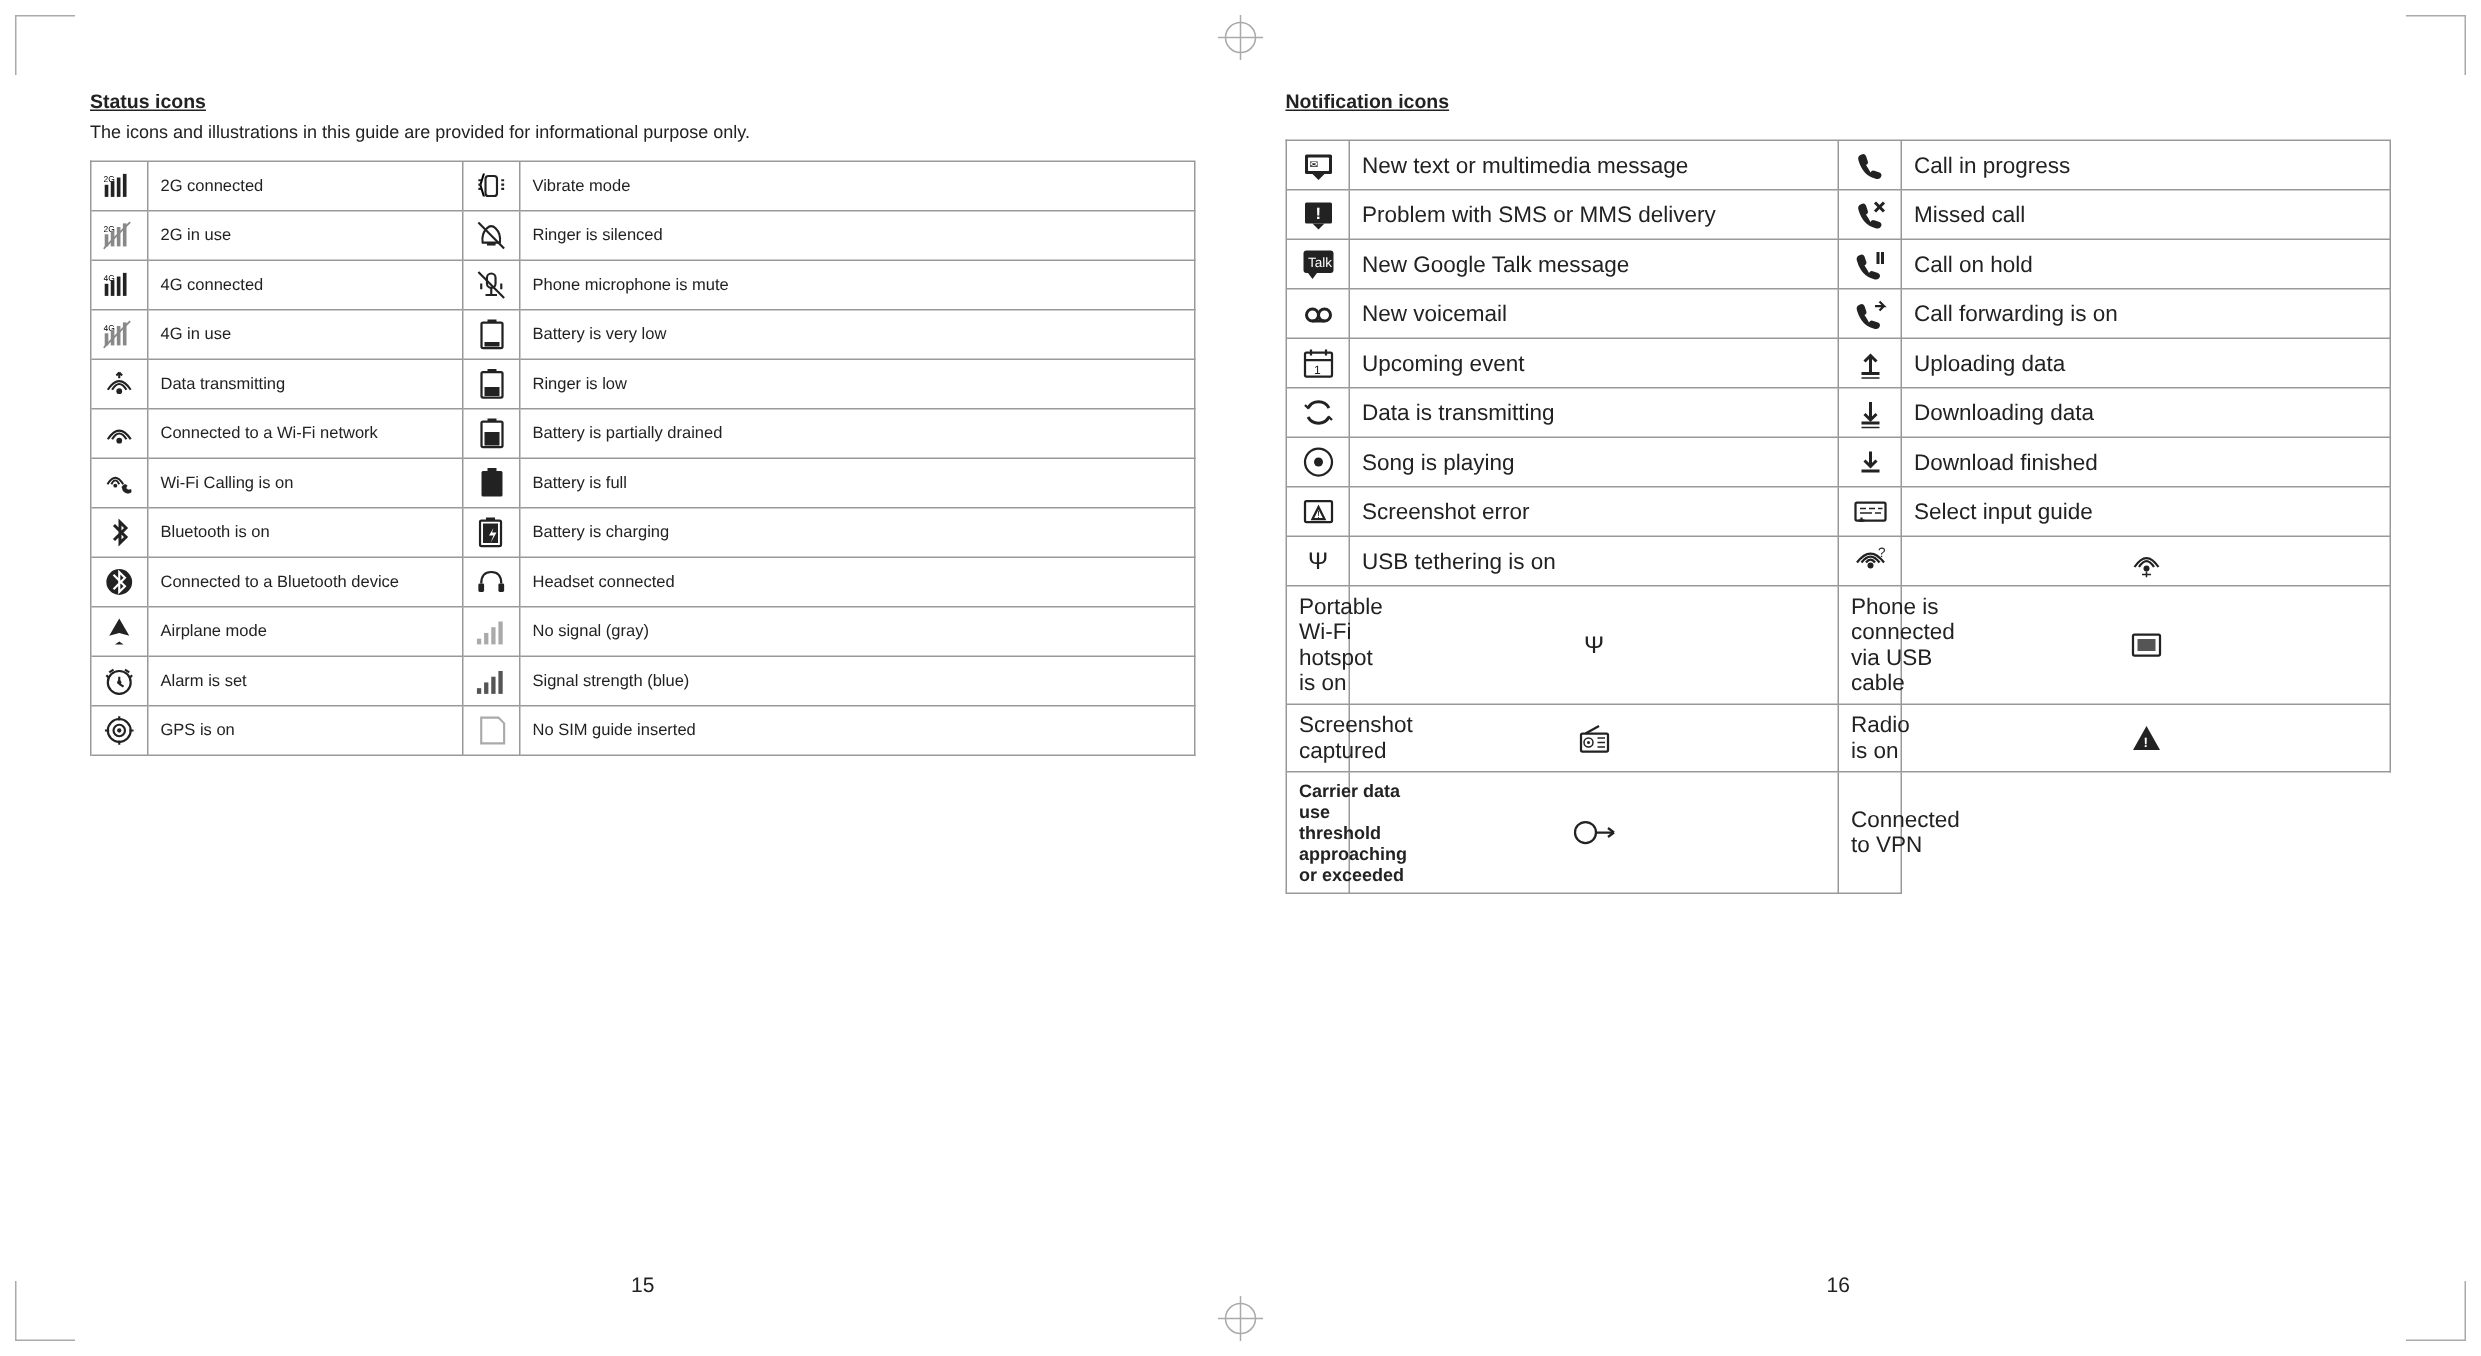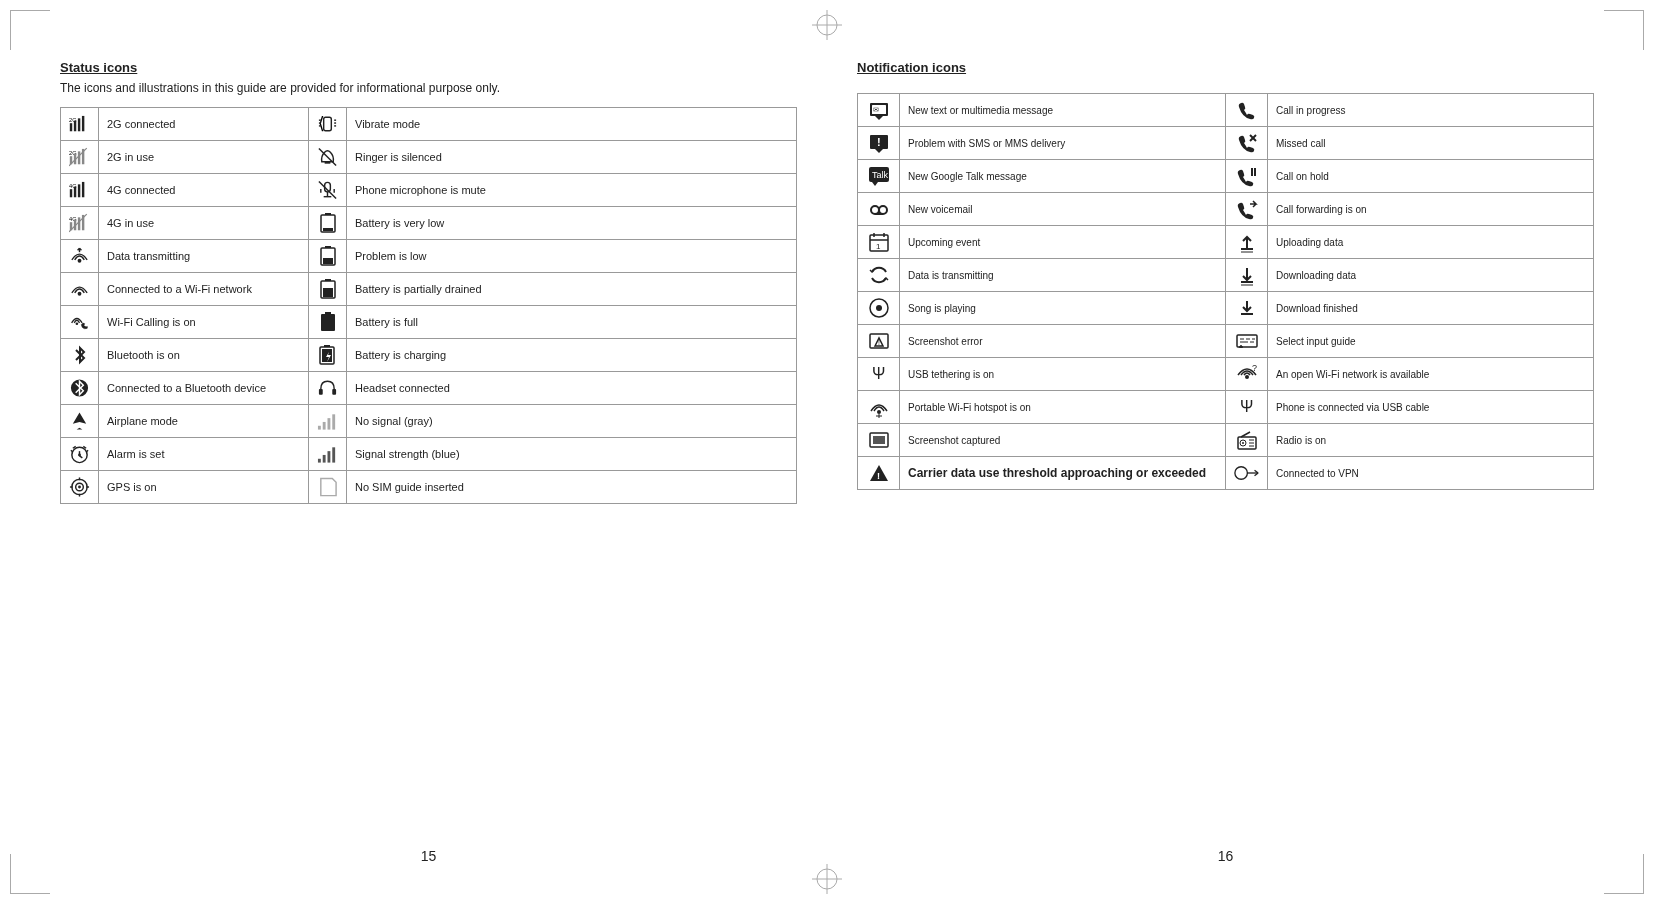--- a/index.html
+++ b/index.html
@@ -75,21 +75,21 @@
       display: grid;
       grid-template-columns: 42px 1fr 42px 1fr;
       border-top: 1px solid #999;
       border-left: 1px solid #999;
     }
 
     .two-col-table .cell {
       border-right: 1px solid #999;
       border-bottom: 1px solid #999;
       padding: 5px 8px;
-      font-size: 10px;
+      font-size: 15px;
       display: flex;
       align-items: center;
     }
 
     .two-col-table .cell.icon {
       justify-content: center;
       font-size: 17px;
     }
 
     
@@ -241,21 +241,21 @@
         </svg>
       </div>
       <div class="cell">Data transmitting</div>
       <div class="cell icon">
         <svg width="16" height="22" viewBox="0 0 16 22">
           <rect x="5" y="1" width="6" height="2" fill="#222"></rect>
           <rect x="1" y="3" width="14" height="17" rx="1" fill="none" stroke="#222" stroke-width="1.5"></rect>
           <rect x="3" y="13" width="10" height="6" fill="#222"></rect>
         </svg>
       </div>
-      <div class="cell">Problem is low</div>
+      <div class="cell">Ringer is low</div>
 
       <div class="cell icon">
         <svg width="22" height="22" viewBox="0 0 22 22">
           <path d="M3 15 Q11 3 19 15" fill="none" stroke="#222" stroke-width="1.5"></path>
           <path d="M6 15 Q11 7 16 15" fill="none" stroke="#222" stroke-width="1.5"></path>
           <circle cx="11" cy="16" r="2" fill="#222"></circle>
         </svg>
       </div>
       <div class="cell">Connected to a Wi-Fi network</div>
       <div class="cell icon">
@@ -536,21 +536,20 @@
       <div class="cell">USB tethering is on</div>
       <div class="cell icon">
         <svg width="22" height="22" viewBox="0 0 22 22">
           <path d="M2 12 Q11 0 20 12" fill="none" stroke="#222" stroke-width="1.5"></path>
           <path d="M5 12 Q11 4 17 12" fill="none" stroke="#222" stroke-width="1.5"></path>
           <path d="M8 12 Q11 8 14 12" fill="none" stroke="#222" stroke-width="1.5"></path>
           <circle cx="11" cy="14" r="2" fill="#222"></circle>
           <text x="16" y="8" font-size="9" font-family="Arial" fill="#222">?</text>
         </svg>
       </div>
-      <div class="cell">An open Wi-Fi network is available</div>
 
       <div class="cell icon">
         <svg width="22" height="22" viewBox="0 0 22 22">
           <path d="M3 15 Q11 3 19 15" fill="none" stroke="#222" stroke-width="1.5"></path>
           <path d="M6 15 Q11 7 16 15" fill="none" stroke="#222" stroke-width="1.5"></path>
           <circle cx="11" cy="16" r="2" fill="#222"></circle>
           <line x1="8" y1="20" x2="14" y2="20" stroke="#222" stroke-width="1"></line>
           <line x1="11" y1="18" x2="11" y2="22" stroke="#222" stroke-width="1"></line>
         </svg>
       </div>

